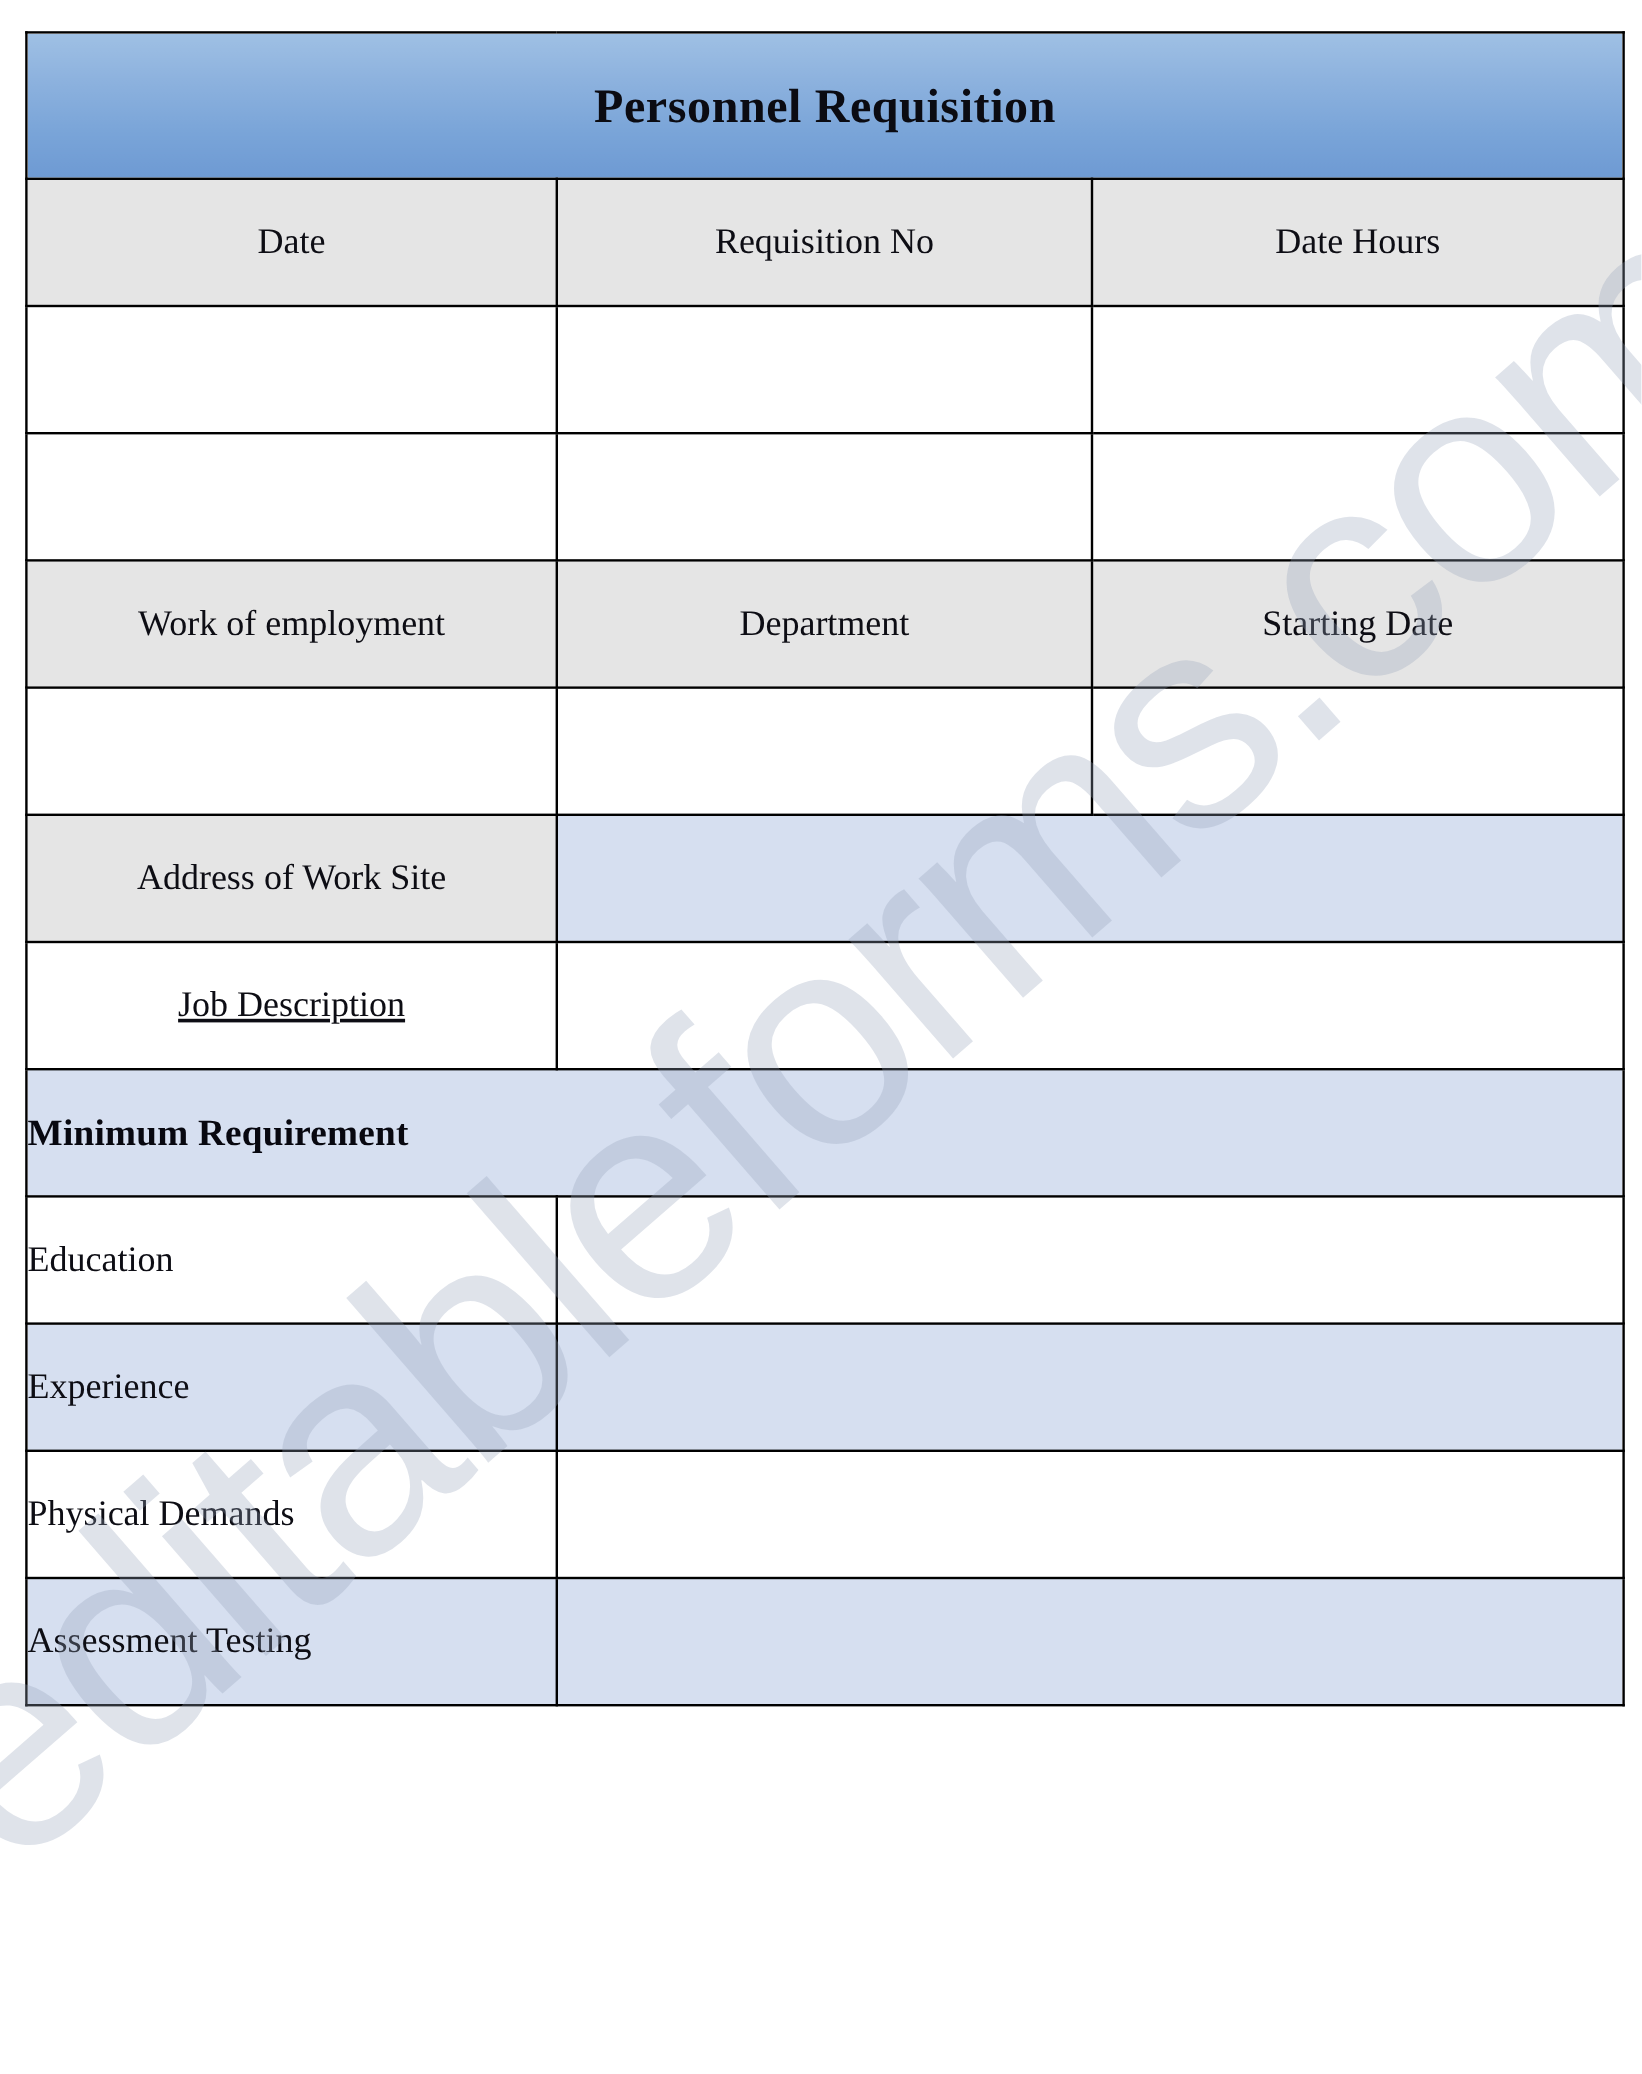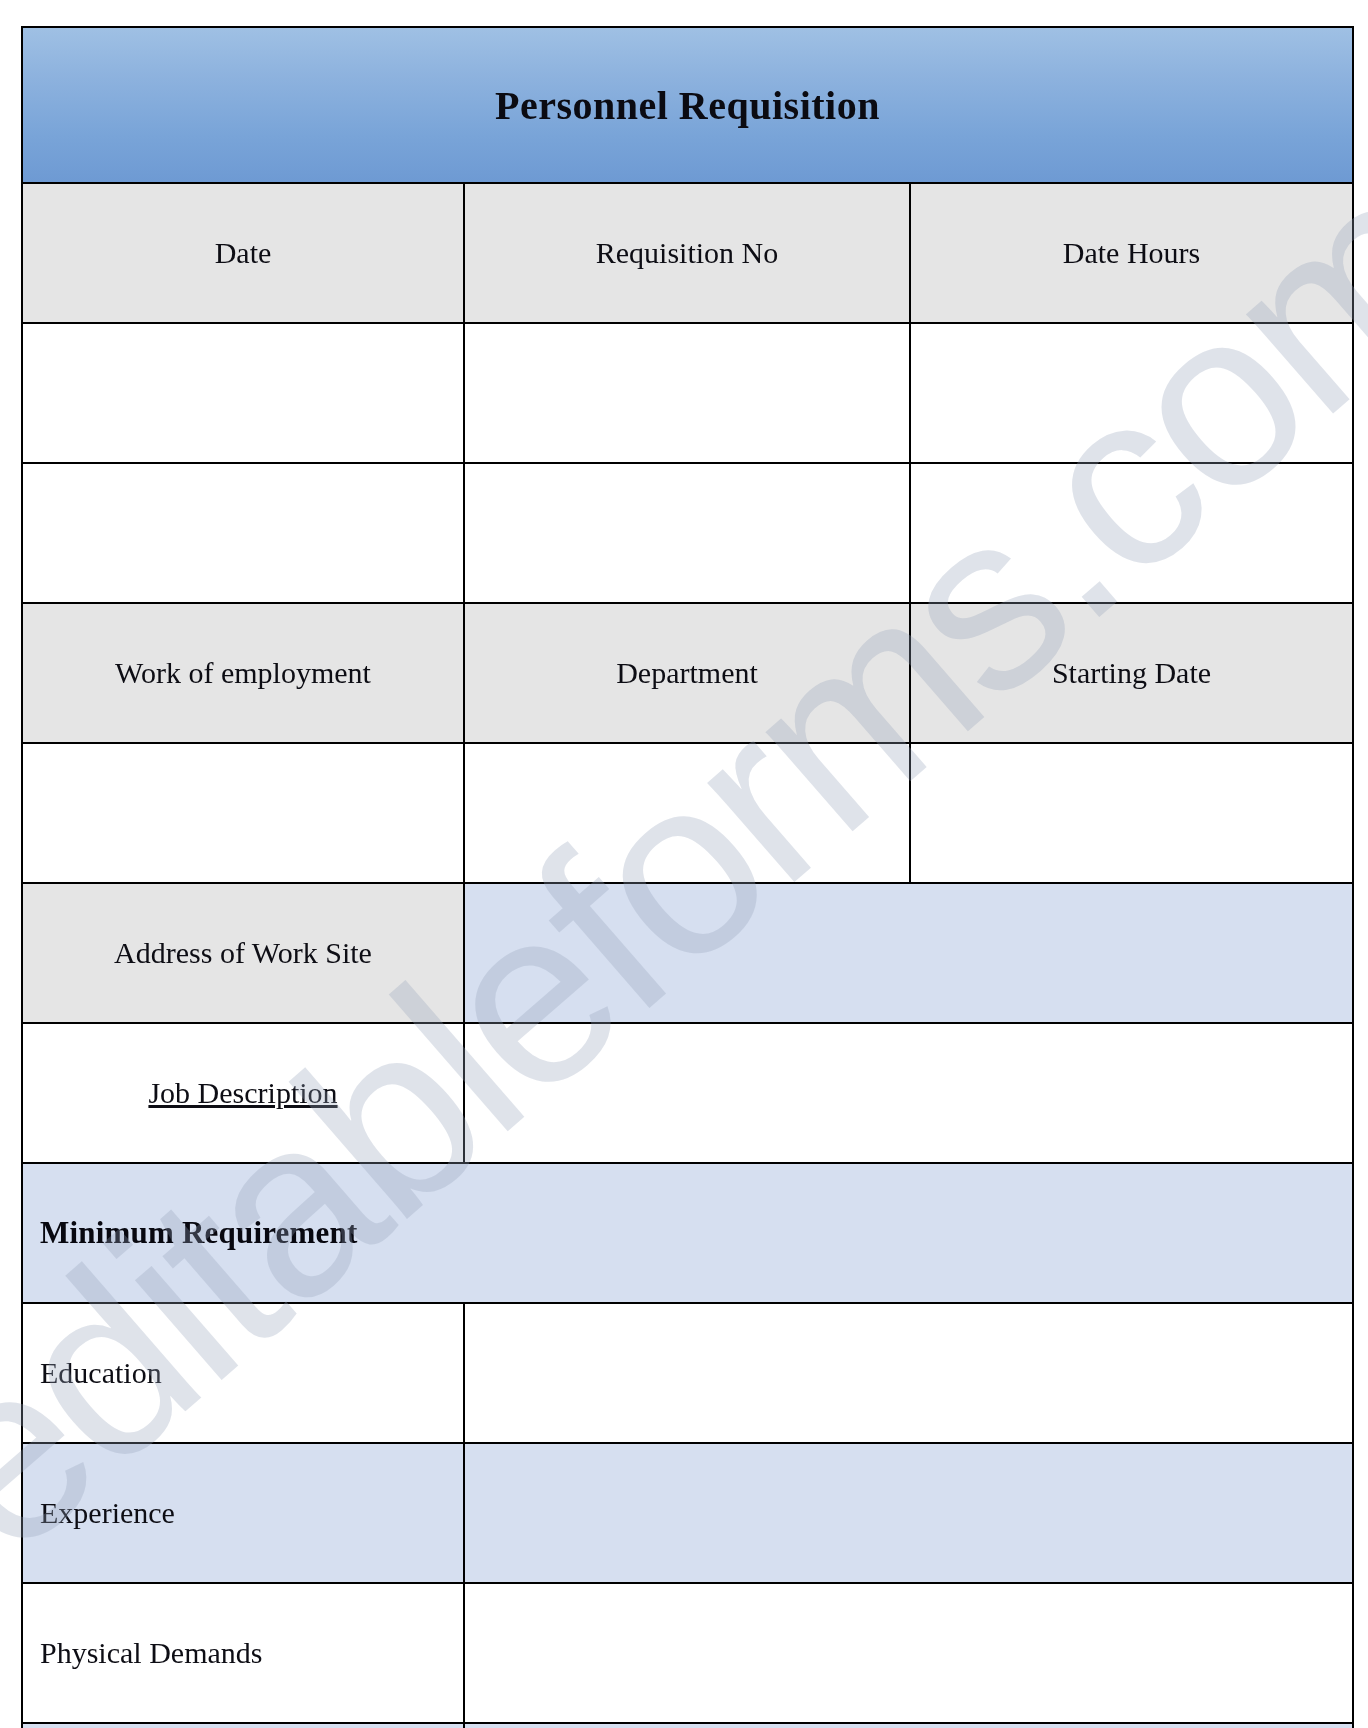--- a/index.html
+++ b/index.html
@@ -55,21 +55,21 @@
     left: 21px;
     top: 26px;
     width: 1331px;
     border-collapse: collapse;
     table-layout: fixed;
     z-index: 10;
     background: transparent;
   }
   #form-table td {
     border: 2px solid #000000;
-    padding: 17px;
+    padding: 0;
     vertical-align: middle;
     background-clip: padding-box;
   }
 
   .c-label {
     background: #e5e5e5;
     text-align: center;
     font-size: 30px;
     color: #0d0d14;
     line-height: 1.15;

